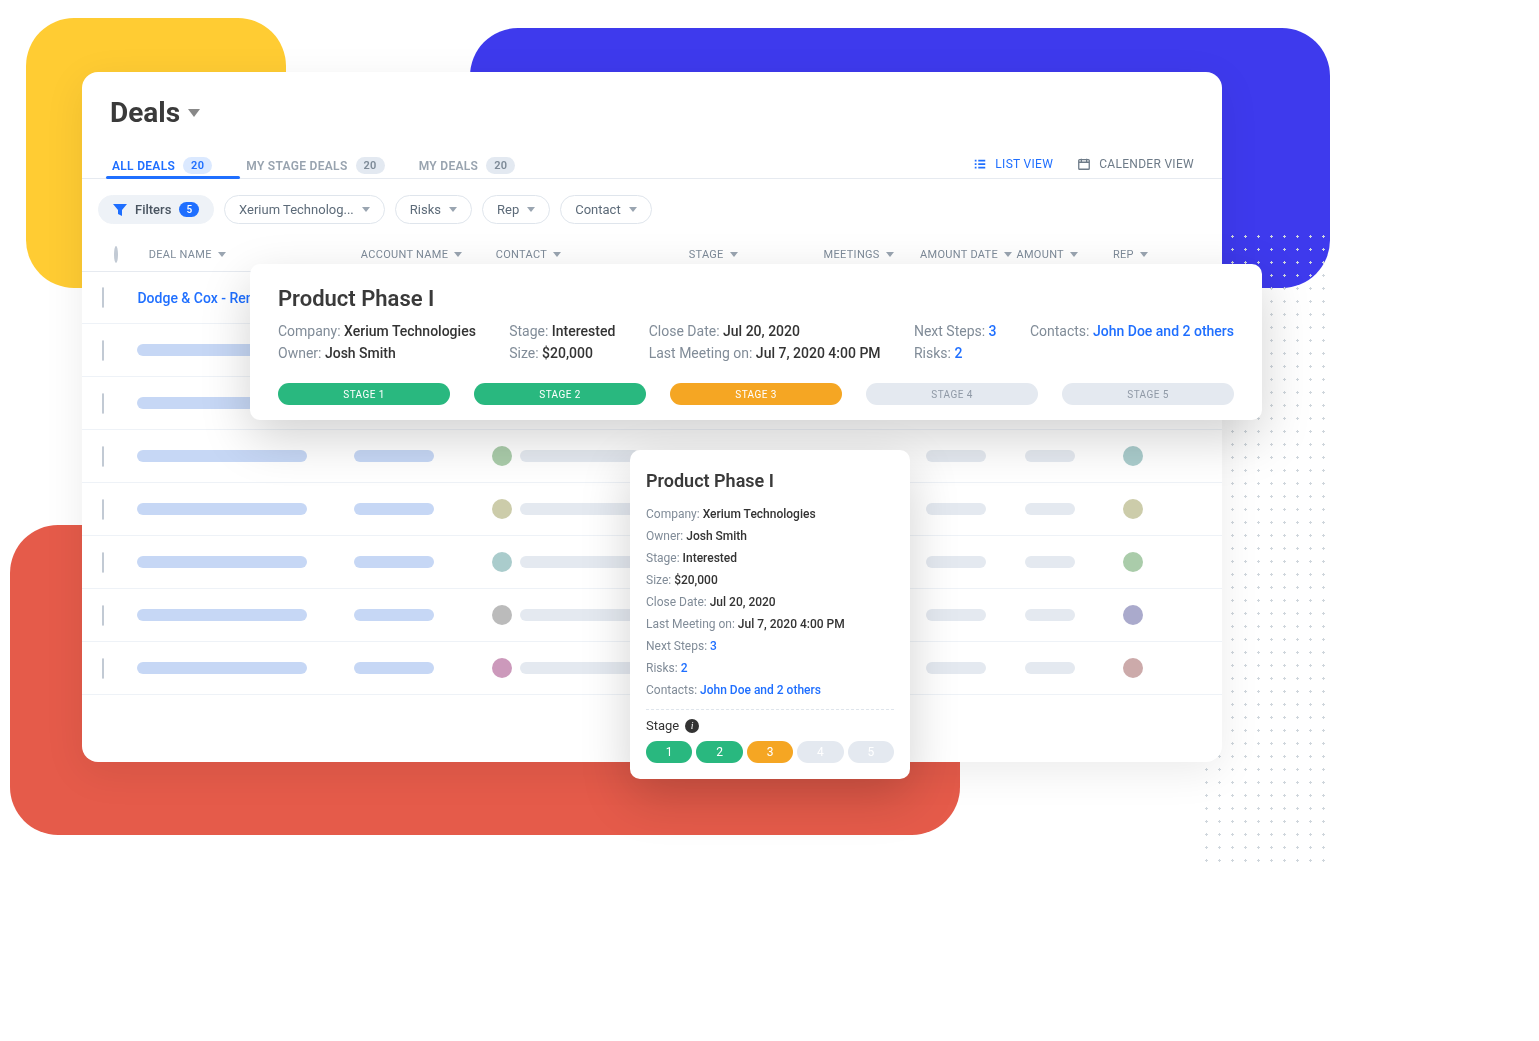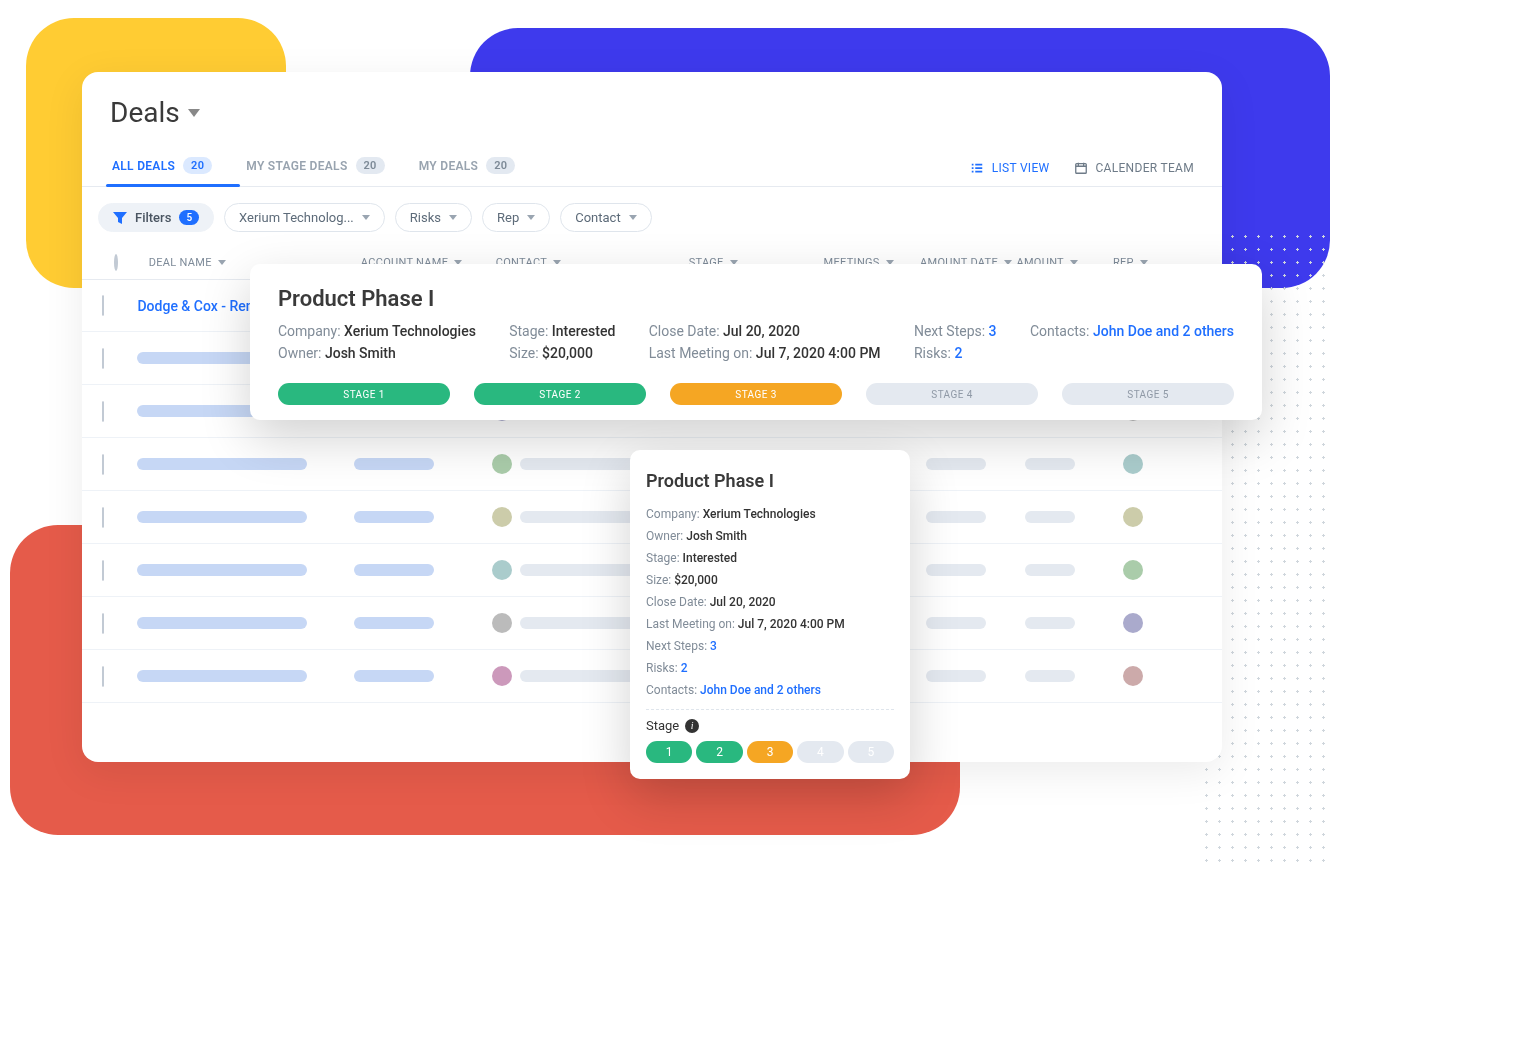--- a/index.html
+++ b/index.html
@@ -30,25 +30,25 @@
     top: 72px; left: 82px;
     width: 1140px; height: 690px;
     background: #fff;
     border-radius: 16px;
     box-shadow: 0 10px 40px rgba(0,0,0,0.08);
     z-index: 2;
     overflow: hidden;
   }
 
   .card-header { padding: 24px 28px 0; }
-  .page-title { font-size: 28px; font-weight: 400; color: #3a3a3a; display: inline-flex; align-items: center; gap: 8px; cursor: pointer; }
+  .page-title { font-size: 28px; font-weight: 700; color: #3a3a3a; display: inline-flex; align-items: center; gap: 8px; cursor: pointer; }
   .chev-down { width: 0; height: 0; border-left: 6px solid transparent; border-right: 6px solid transparent; border-top: 8px solid #888; }
 
   .tabs-row { display: flex; align-items: center; padding: 20px 28px 0; border-bottom: 1px solid #e6eaf0; }
-  .tab { display: inline-flex; align-items: center; gap: 8px; padding: 8px 2px 12px; margin-right: 30px; font-size: 12px; color: #98a3af; font-weight: 600; letter-spacing: 0.3px; cursor: pointer; position: relative; }
+  .tab { display: inline-flex; align-items: center; gap: 8px; padding: 8px 2px 4px; margin-right: 30px; font-size: 12px; color: #98a3af; font-weight: 600; letter-spacing: 0.3px; cursor: pointer; position: relative; }
   .tab.active { color: #1f6fff; }
   .tab.active::after { content: ""; position: absolute; left: -4px; right: -26px; bottom: -1px; height: 3px; background: #1f6fff; border-radius: 2px; }
   .count-pill { background: #e3e9f1; color: #7d8a97; font-size: 11px; border-radius: 999px; padding: 2px 8px; }
   .tab.active .count-pill { background: #dbe9ff; color: #1f6fff; }
 
   .view-toggles { margin-left: auto; display: flex; gap: 24px; font-size: 12px; letter-spacing: 0.3px; justify-content: flex-end; }
   .view-btn { display: inline-flex; align-items: center; gap: 8px; color: #6e7b88; cursor: pointer; }
   .view-btn.active { color: #1f6fff; }
   .icon-list, .icon-cal { width: 14px; height: 14px; }
 
@@ -161,21 +161,21 @@
         <svg class="icon-list" viewBox="0 0 16 16">
             <path fill="currentColor" d="M2 3h2v2H2zM6 3h8v2H6zM2 7h2v2H2zM6 7h8v2H6zM2 11h2v2H2zM6 11h8v2H6z"></path>
           </svg>
         <span>LIST VIEW</span>
       </div>
       <div class="view-btn">
         <svg class="icon-cal" viewBox="0 0 16 16">
             <rect x="2" y="3" width="12" height="11" rx="1" fill="none" stroke="currentColor" stroke-width="1.5"></rect>
             <path stroke="currentColor" stroke-width="1.5" d="M2 6h12M5 2v3M11 2v3"></path>
           </svg>
-        <span>CALENDER TEAM</span>
+        <span>CALENDER VIEW</span>
       </div>
     </div>
   </div>
 
   <div class="filters-row">
     <div class="pill filter-main">
       <svg class="filter-icon" viewBox="0 0 14 12">
           <path fill="#1f6fff" d="M0 0h14l-5 6v6l-4-2V6z"></path>
         </svg>
       <span>Filters</span>

